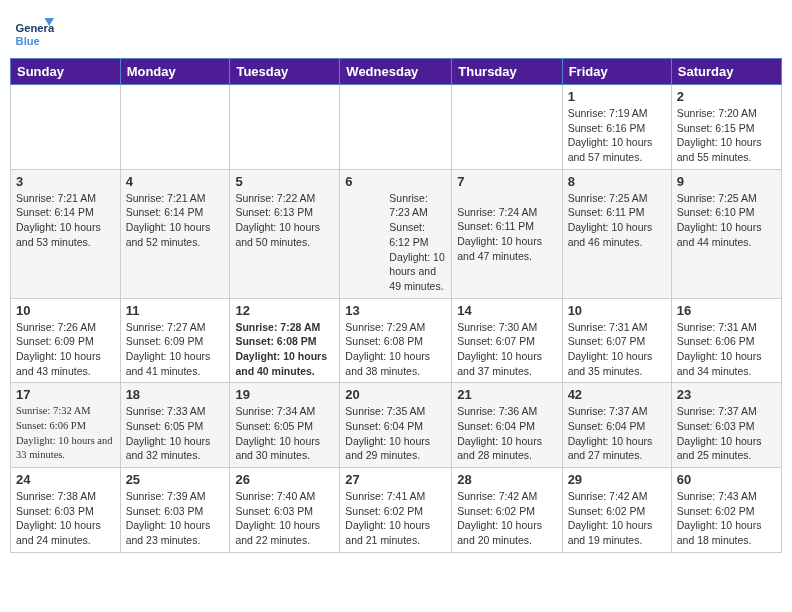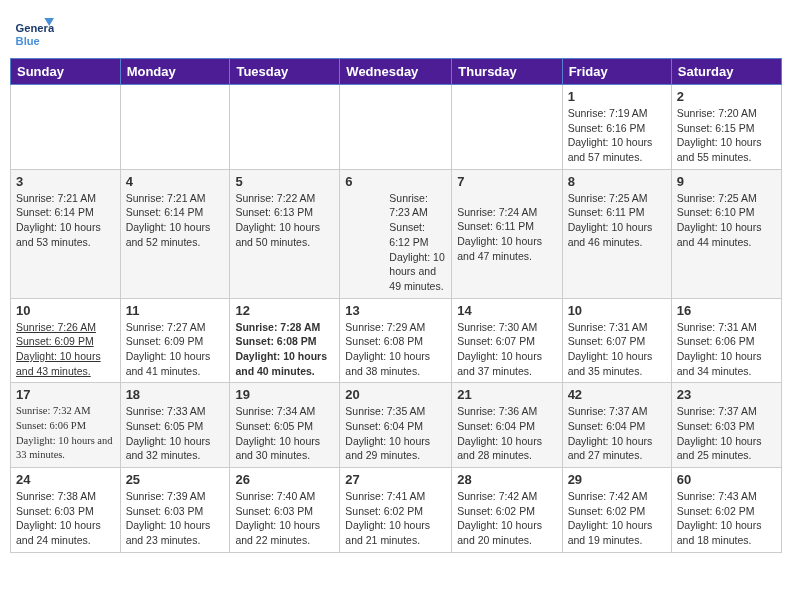--- a/index.html
+++ b/index.html
@@ -173,21 +173,21 @@
         <td>
           <div class="day-number">9</div>
           <div class="day-info" style="white-space: pre-line;">Sunrise: 7:25 AM
 Sunset: 6:10 PM
 Daylight: 10 hours and 44 minutes.</div>
         </td>
       </tr>
       <tr>
         <td>
           <div class="day-number">10</div>
-          <div class="day-info" style="white-space: pre-line; text-decoration: underline;">Sunrise: 7:26 AM
+          <div class="day-info" style="white-space: pre-line;">Sunrise: 7:26 AM
 Sunset: 6:09 PM
 Daylight: 10 hours and 43 minutes.</div>
         </td>
         <td>
           <div class="day-number">11</div>
           <div class="day-info" style="white-space: pre-line;">Sunrise: 7:27 AM
 Sunset: 6:09 PM
 Daylight: 10 hours and 41 minutes.</div>
         </td>
         <td>

